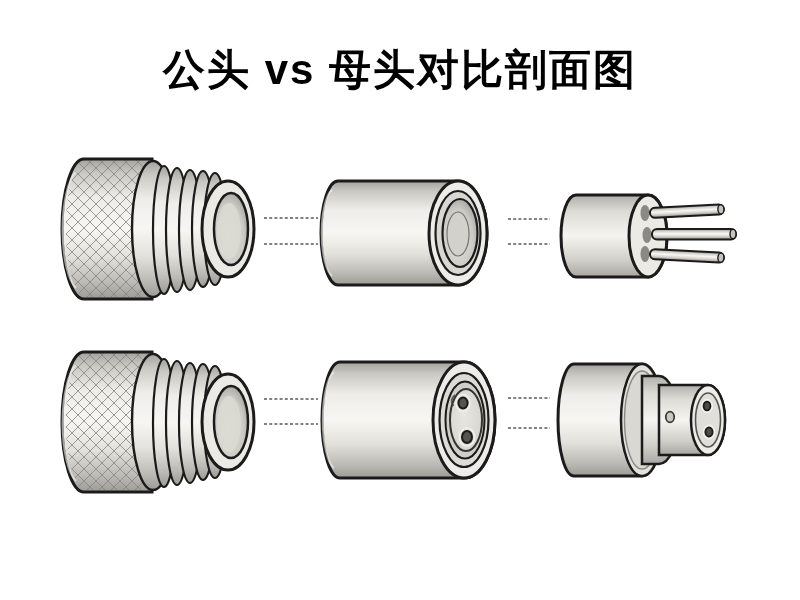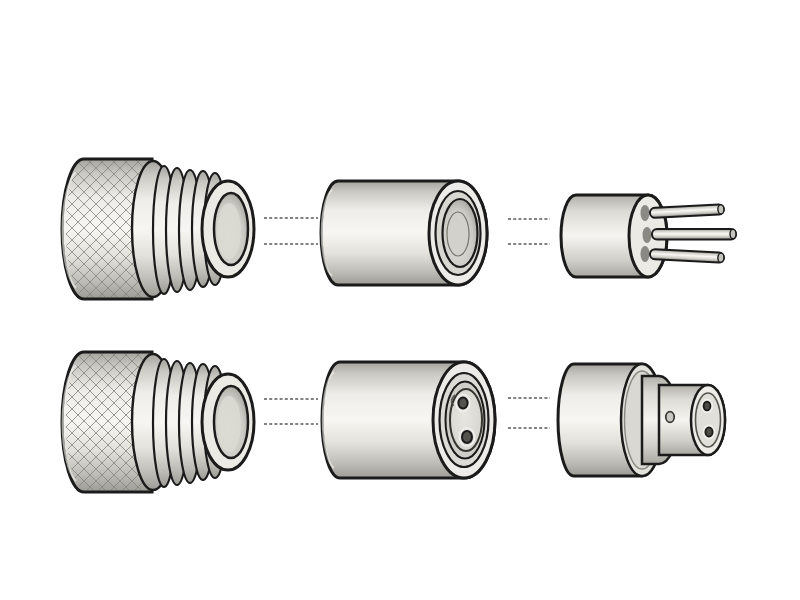--- a/index.html
+++ b/index.html
@@ -10,20 +10,21 @@
   .title{
     position:absolute;top:42px;left:0;right:0;margin:0;text-align:center;
     font-size:42px;font-weight:800;color:#000;letter-spacing:2px;white-space:nowrap;
   }
   svg.diagram{position:absolute;left:0;top:0;}
 </style>
 </head>
 <body>
 
 <div class="canvas">
+  <h1 class="title">公头 vs 母头对比剖面图</h1>
 
   <svg class="diagram" width="800" height="600" viewBox="0 0 800 600">
     <defs>
       <linearGradient id="gradCyl" x1="0" y1="0" x2="0" y2="1">
         <stop offset="0" stop-color="#a3a29c"></stop>
         <stop offset="0.1" stop-color="#c9c8c2"></stop>
         <stop offset="0.28" stop-color="#eeede9"></stop>
         <stop offset="0.5" stop-color="#f7f6f2"></stop>
         <stop offset="0.7" stop-color="#e2e1db"></stop>
         <stop offset="0.88" stop-color="#bcbbb5"></stop>

